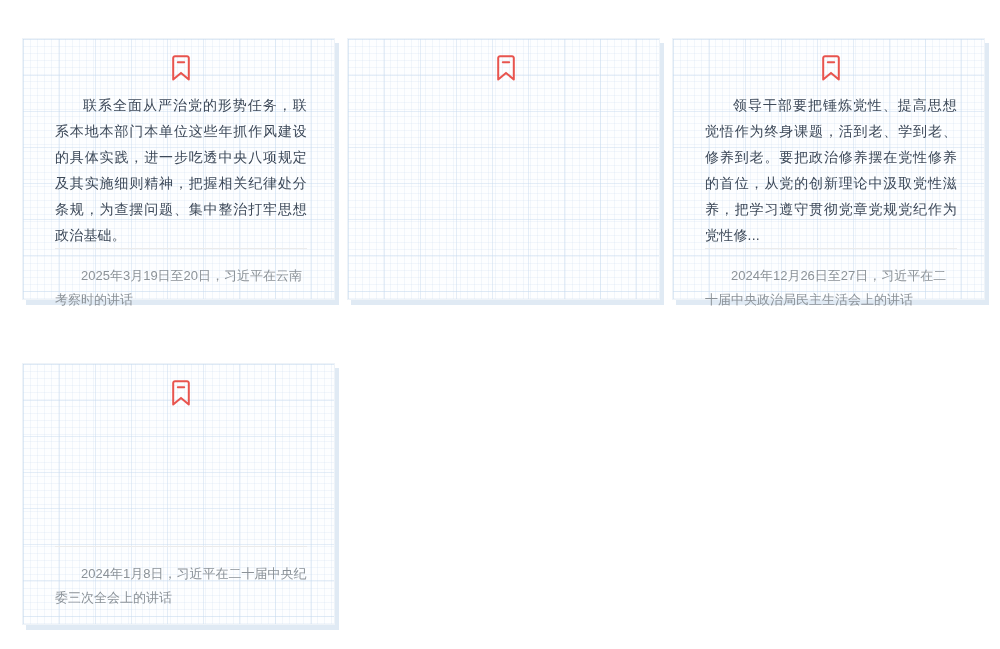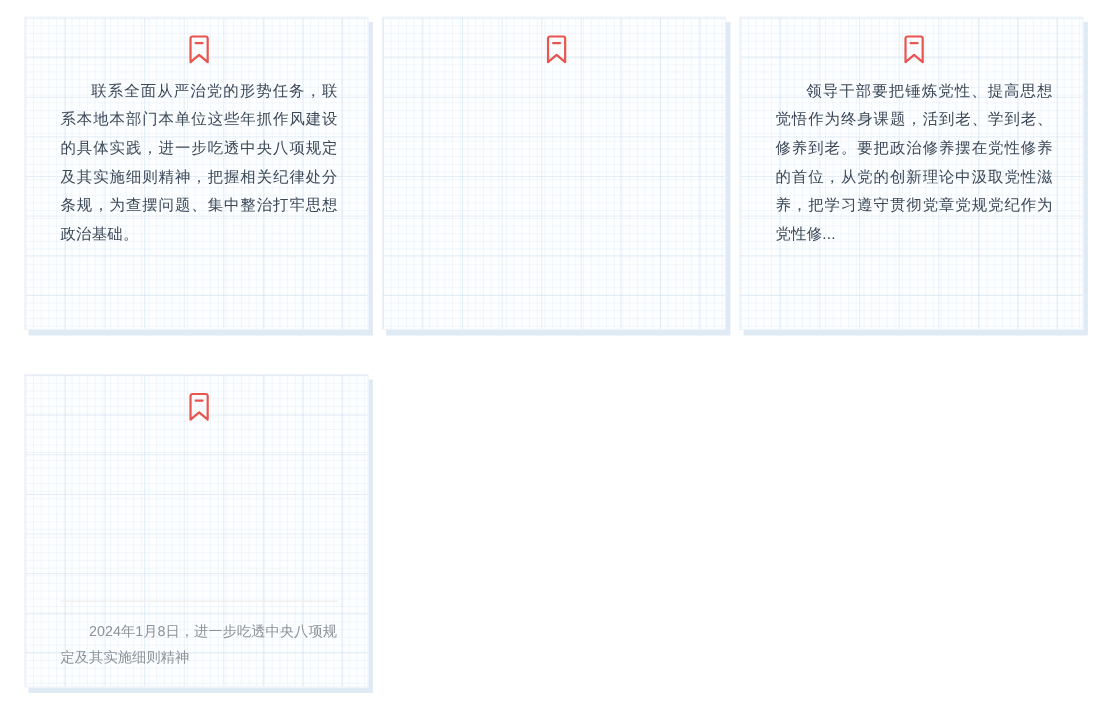--- a/index.html
+++ b/index.html
@@ -31,20 +31,21 @@
       linear-gradient(to right,  rgba(198,218,238,0.45) 1px, transparent 1px),
       linear-gradient(to bottom, rgba(198,218,238,0.45) 1px, transparent 1px),
       linear-gradient(to right,  rgba(213,228,242,0.30) 1px, transparent 1px),
       linear-gradient(to bottom, rgba(213,228,242,0.30) 1px, transparent 1px);
     background-size: 36px 36px, 36px 36px, 7px 7px, 7px 7px;
     border: 1px solid #eef3f8;
     box-shadow: 4px 5px 0 #e0eaf4;
     display: flex;
     flex-direction: column;
     padding: 15px 27px 0 32px;
+    margin-top: 23px;
   }
   .icon-row {
     flex: 0 0 auto;
     text-align: center;
     height: 28px;
     line-height: 0;
   }
   .quote {
     margin: 10px 0 0 0;
     font-size: 14px;
@@ -78,49 +79,55 @@
   <div class="grid">
 
     <article class="card">
       <div class="icon-row">
         <svg width="20" height="28" viewBox="0 0 20 28">
           <path d="M4 2.2 h12 a1.8 1.8 0 0 1 1.8 1.8 v21.5 l-7.8 -6.6 l-7.8 6.6 V4 a1.8 1.8 0 0 1 1.8 -1.8 z" fill="none" stroke="#e8544e" stroke-width="2" stroke-linejoin="round"></path>
           <line x1="6.8" y1="8.2" x2="13.2" y2="8.2" stroke="#e8544e" stroke-width="2" stroke-linecap="round"></line>
         </svg>
       </div>
       <p class="quote">联系全面从严治党的形势任务，联系本地本部门本单位这些年抓作风建设的具体实践，进一步吃透中央八项规定及其实施细则精神，把握相关纪律处分条规，为查摆问题、集中整治打牢思想政治基础。</p>
+      <div class="card-footer">
+        <p class="cite">2025年3月19日至20日，习近平在云南考察时的讲话</p>
+      </div>
     </article>
 
 
     <article class="card">
       <div class="icon-row">
         <svg width="20" height="28" viewBox="0 0 20 28">
           <path d="M4 2.2 h12 a1.8 1.8 0 0 1 1.8 1.8 v21.5 l-7.8 -6.6 l-7.8 6.6 V4 a1.8 1.8 0 0 1 1.8 -1.8 z" fill="none" stroke="#e8544e" stroke-width="2" stroke-linejoin="round"></path>
           <line x1="6.8" y1="8.2" x2="13.2" y2="8.2" stroke="#e8544e" stroke-width="2" stroke-linecap="round"></line>
         </svg>
       </div>
     </article>
 
     <article class="card">
       <div class="icon-row">
         <svg width="20" height="28" viewBox="0 0 20 28">
           <path d="M4 2.2 h12 a1.8 1.8 0 0 1 1.8 1.8 v21.5 l-7.8 -6.6 l-7.8 6.6 V4 a1.8 1.8 0 0 1 1.8 -1.8 z" fill="none" stroke="#e8544e" stroke-width="2" stroke-linejoin="round"></path>
           <line x1="6.8" y1="8.2" x2="13.2" y2="8.2" stroke="#e8544e" stroke-width="2" stroke-linecap="round"></line>
         </svg>
       </div>
       <p class="quote">领导干部要把锤炼党性、提高思想觉悟作为终身课题，活到老、学到老、修养到老。要把政治修养摆在党性修养的首位，从党的创新理论中汲取党性滋养，把学习遵守贯彻党章党规党纪作为党性修...</p>
+      <div class="card-footer">
+        <p class="cite">2024年12月26日至27日，习近平在二十届中央政治局民主生活会上的讲话</p>
+      </div>
     </article>
 
 
     <article class="card">
       <div class="icon-row">
         <svg width="20" height="28" viewBox="0 0 20 28">
           <path d="M4 2.2 h12 a1.8 1.8 0 0 1 1.8 1.8 v21.5 l-7.8 -6.6 l-7.8 6.6 V4 a1.8 1.8 0 0 1 1.8 -1.8 z" fill="none" stroke="#e8544e" stroke-width="2" stroke-linejoin="round"></path>
           <line x1="6.8" y1="8.2" x2="13.2" y2="8.2" stroke="#e8544e" stroke-width="2" stroke-linecap="round"></line>
         </svg>
       </div>
       <div class="card-footer">
-        <p class="cite">2024年1月8日，进一步吃透中央八项规定及其实施细则精神</p>
+        <p class="cite">2024年1月8日，习近平在二十届中央纪委三次全会上的讲话</p>
       </div>
     </article>
 
   </div>
 </div>
 
 </body></html>

